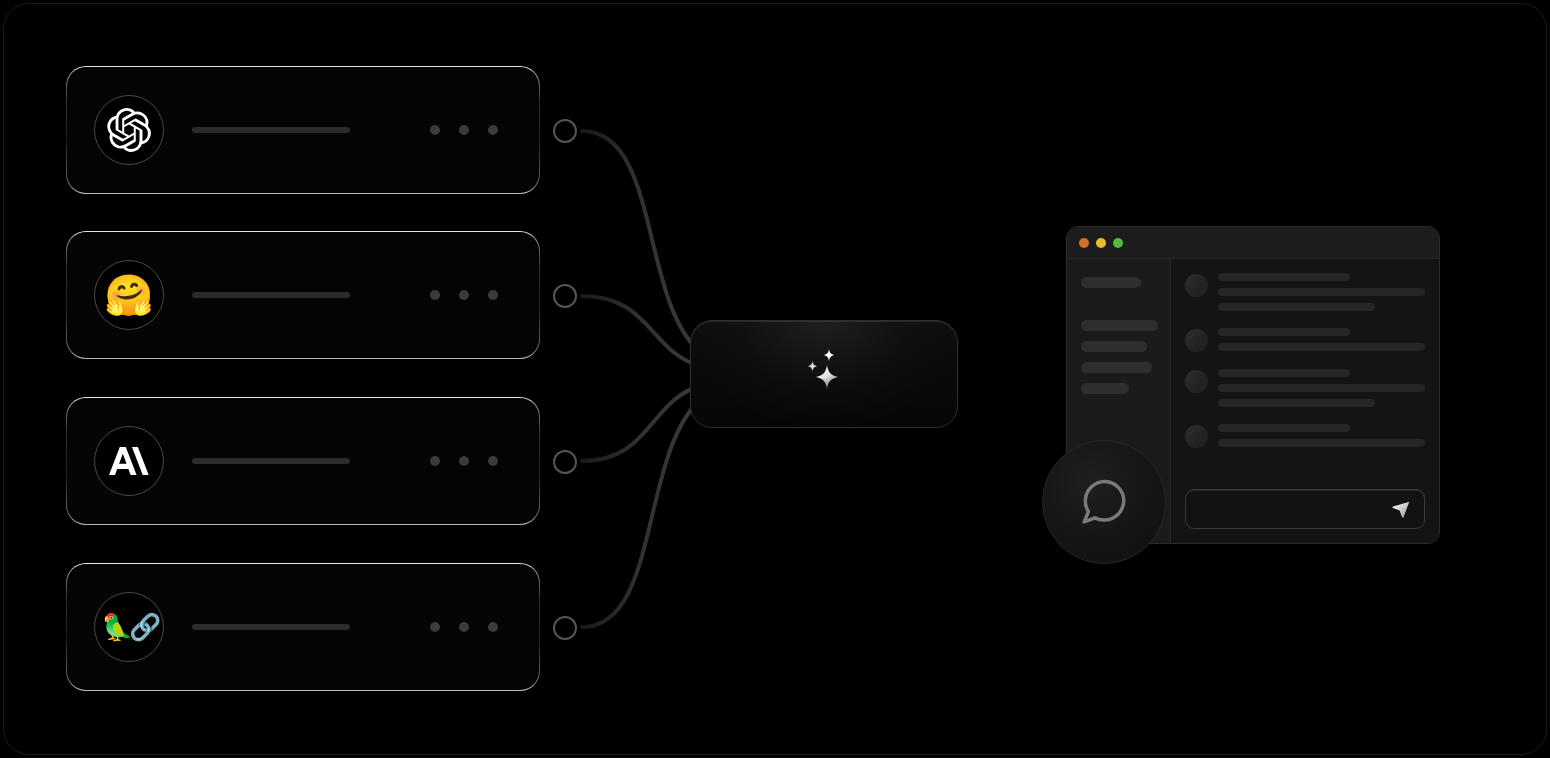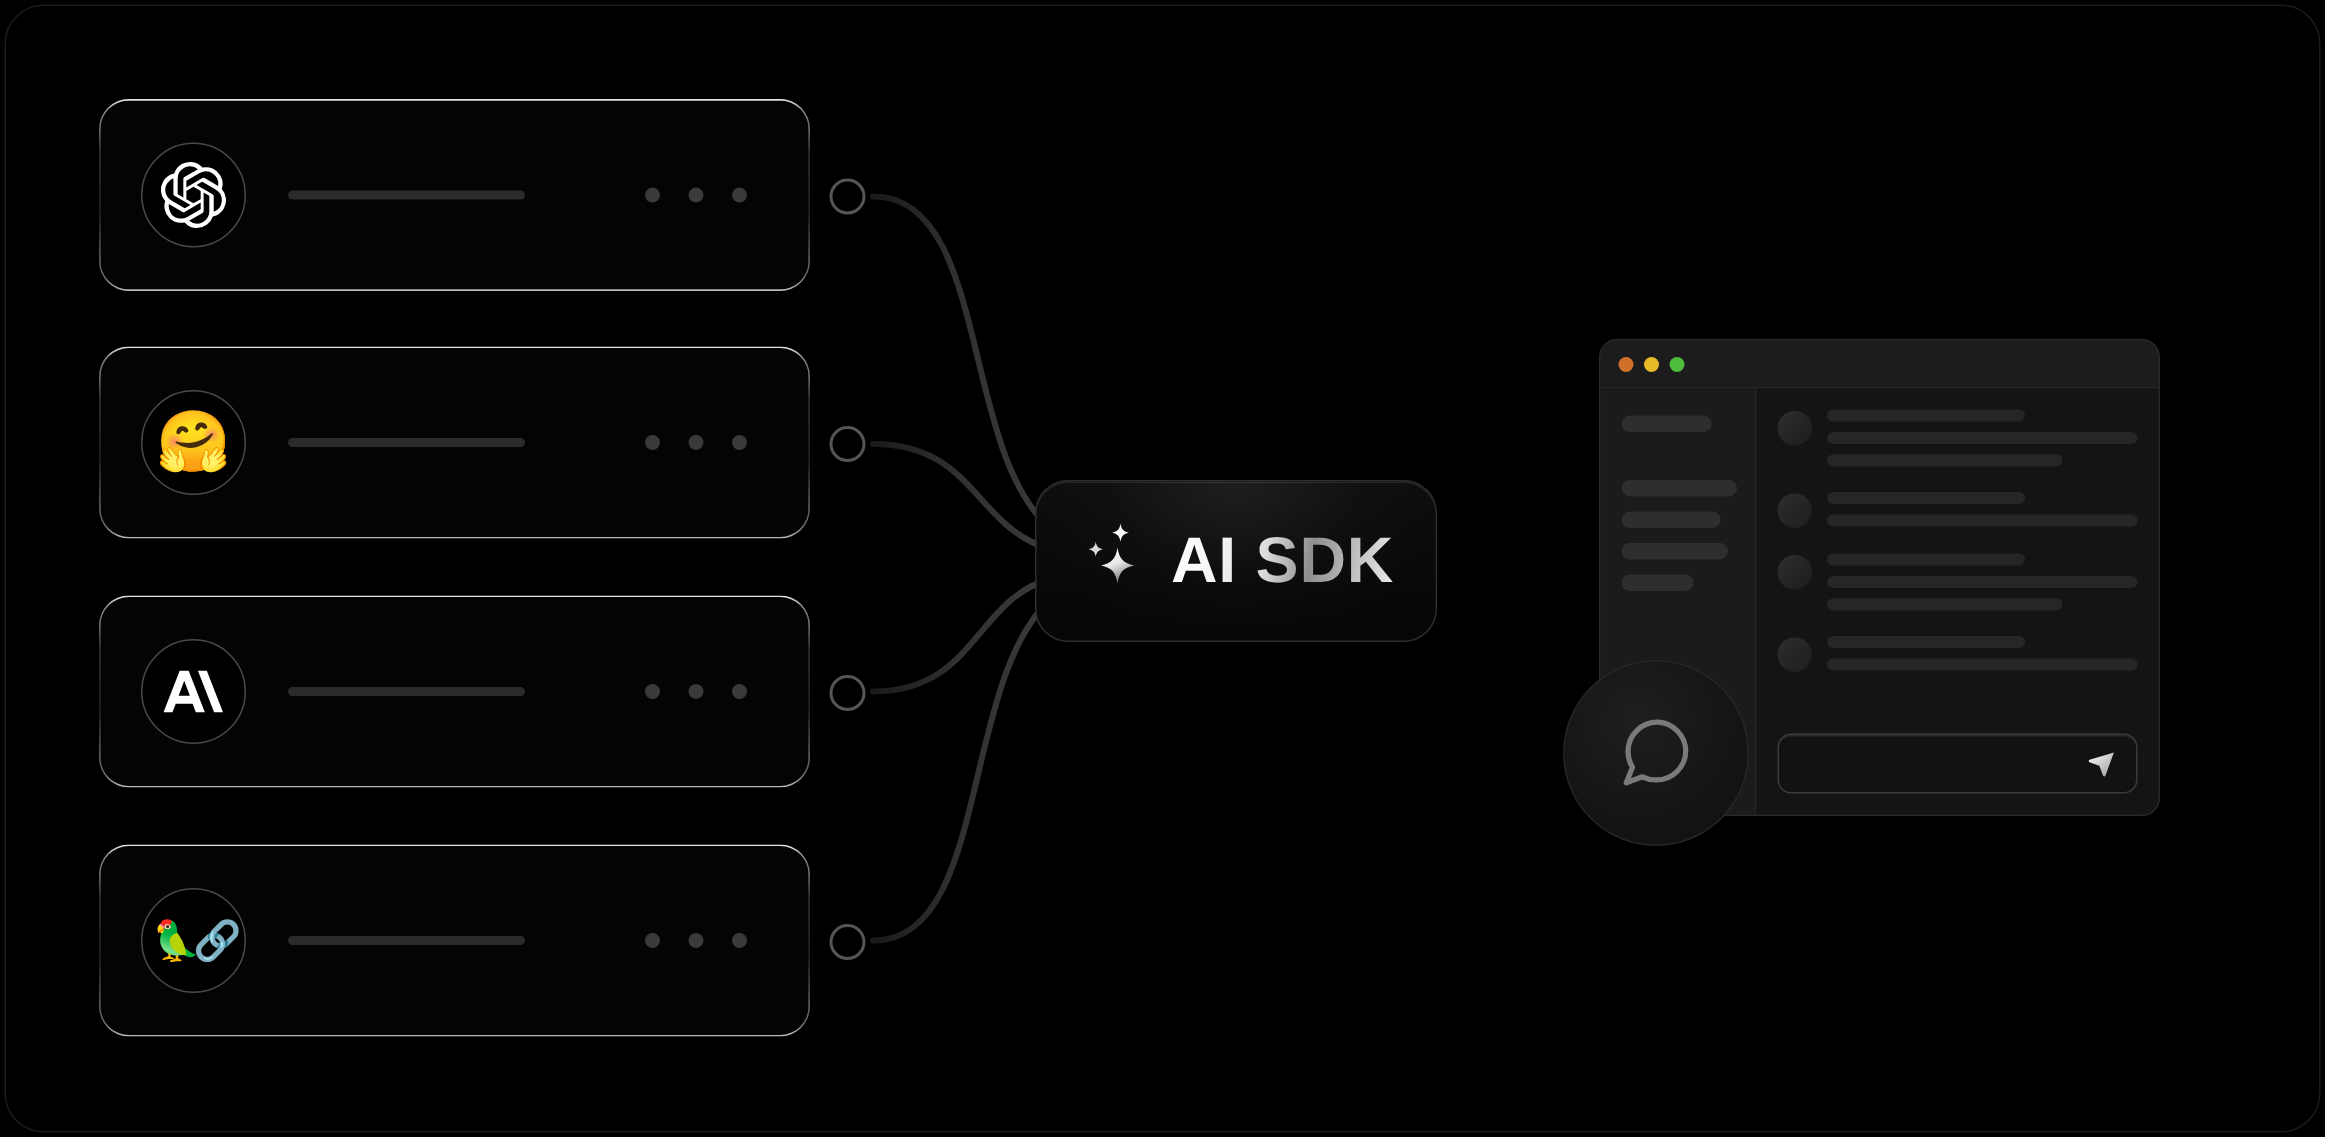--- a/index.html
+++ b/index.html
@@ -374,21 +374,20 @@
         <linearGradient id="spGrad" x1="0" y1="0" x2="0.4" y2="1">
           <stop offset="0%" stop-color="#ffffff"></stop>
           <stop offset="55%" stop-color="#e6e6e6"></stop>
           <stop offset="100%" stop-color="#7d7d7d"></stop>
         </linearGradient>
       </defs>
       <path fill="url(#spGrad)" d="M26 18c1.2 7.6 3.8 10.4 11 12-7.2 1.6-9.8 4.4-11 12-1.2-7.6-3.8-10.4-11-12 7.2-1.6 9.8-4.4 11-12Z"></path>
       <path fill="#ffffff" d="M28 2c.6 3.9 1.9 5.3 5.6 6.1-3.7.8-5 2.2-5.6 6.1-.6-3.9-1.9-5.3-5.6-6.1 3.7-.8 5-2.2 5.6-6.1Z"></path>
       <path fill="#d8d8d8" d="M11.5 14c.5 3.3 1.6 4.5 4.8 5.2-3.2.7-4.3 1.9-4.8 5.2-.5-3.3-1.6-4.5-4.8-5.2 3.2-.7 4.3-1.9 4.8-5.2Z"></path>
     </svg>
-    <span class="sdk-text">AI SDK</span>
   </div>
 
   <div class="app-window">
 
     <div class="window-titlebar">
       <span class="tl" style="background:#d0712b;"></span>
       <span class="tl" style="background:#e8bb2a;"></span>
       <span class="tl" style="background:#4fbd3c;"></span>
     </div>
 

